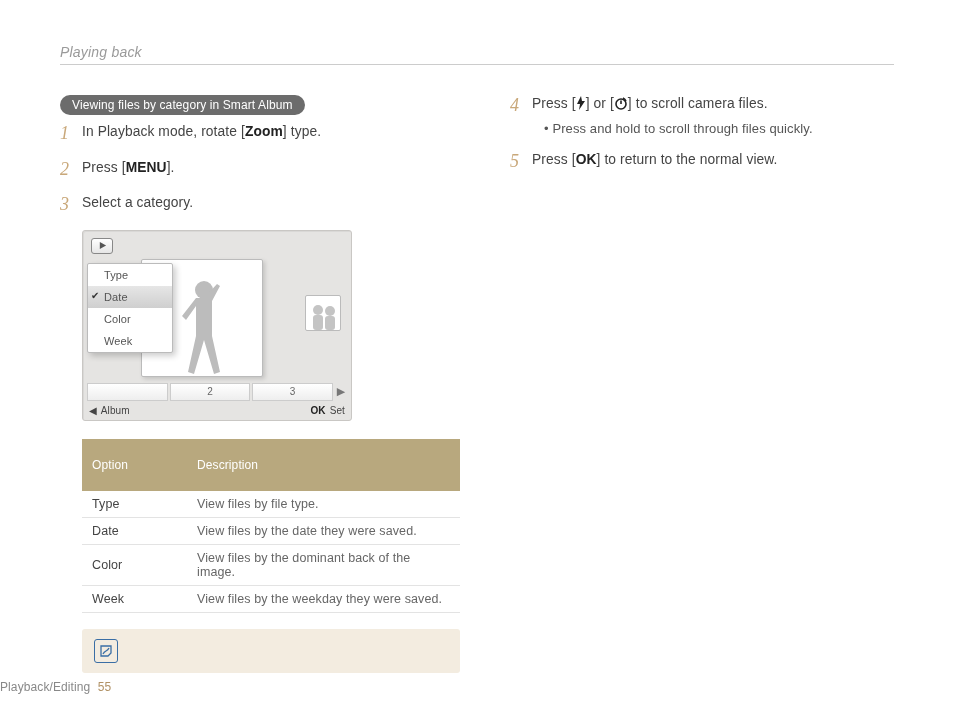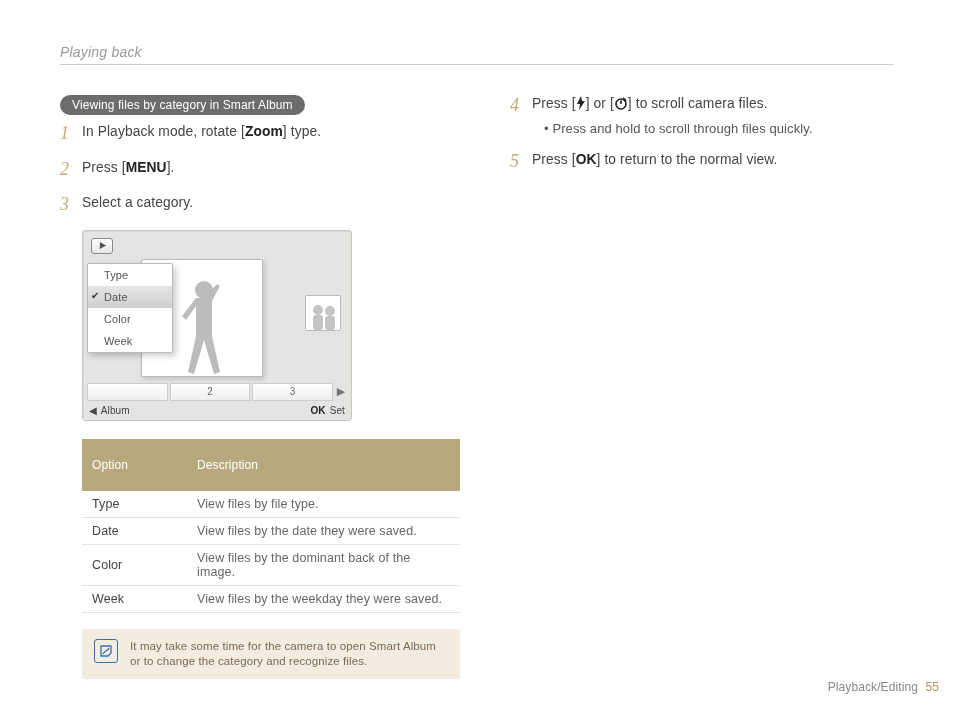--- a/index.html
+++ b/index.html
@@ -160,21 +160,21 @@
     background:#f3ece0; border-radius:3px;
     padding:10px 12px 10px 12px; box-sizing:border-box;
     display:flex; gap:12px; align-items:flex-start;
   }
   .note-icon{
     width:22px; height:22px; border:1.5px solid #3a6ea5; border-radius:3px;
     display:flex; align-items:center; justify-content:center; flex:0 0 22px;
   }
   .note-text{ font-size:11.5px; color:#7a6a55; line-height:1.3;}
   .footer{
-    position:absolute; bottom:26px; left:0; right:15px; text-align:right;
+    position:absolute; bottom:26px; left:0; right:0; text-align:left;
     font-size:12px; color:#888;
   }
   .footer .pg{ color:#b19266; margin-left:4px;}
 </style>
 </head>
 <body>
 
 <div class="page">
   <div class="header">Playing back</div>
 
@@ -285,21 +285,20 @@
         </tbody>
       </table>
 
       <div class="note">
         <div class="note-icon">
           <svg width="14" height="14" viewBox="0 0 14 14">
               <path d="M2 2 L12 2 L12 9 L9 12 L2 12 Z" fill="none" stroke="#3a6ea5" stroke-width="1.3"></path>
               <path d="M4 10 C6 6 8 8 10 4" fill="none" stroke="#3a6ea5" stroke-width="1.3"></path>
             </svg>
         </div>
-        <div class="note-text">It may take some time for the camera to open Smart Album or to change the category and recognize files.</div>
       </div>
     </div>
 
     <div class="col-right">
 
       <div class="step">
         <div class="step-num">4</div>
         <div class="step-text">
           <span>Press [</span><span class="icon-inline"><svg width="10" height="14" viewBox="0 0 10 14">
                 <polygon points="5,0 1,8 4,8 3,14 9,5 6,5" fill="#222"></polygon>

